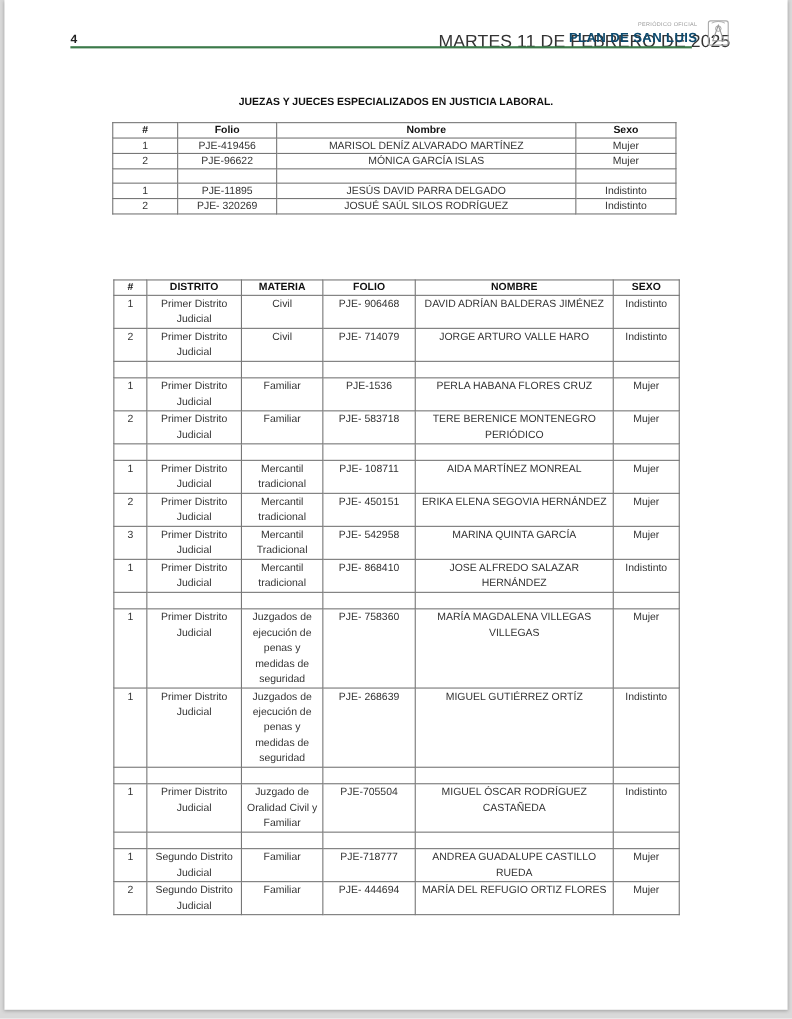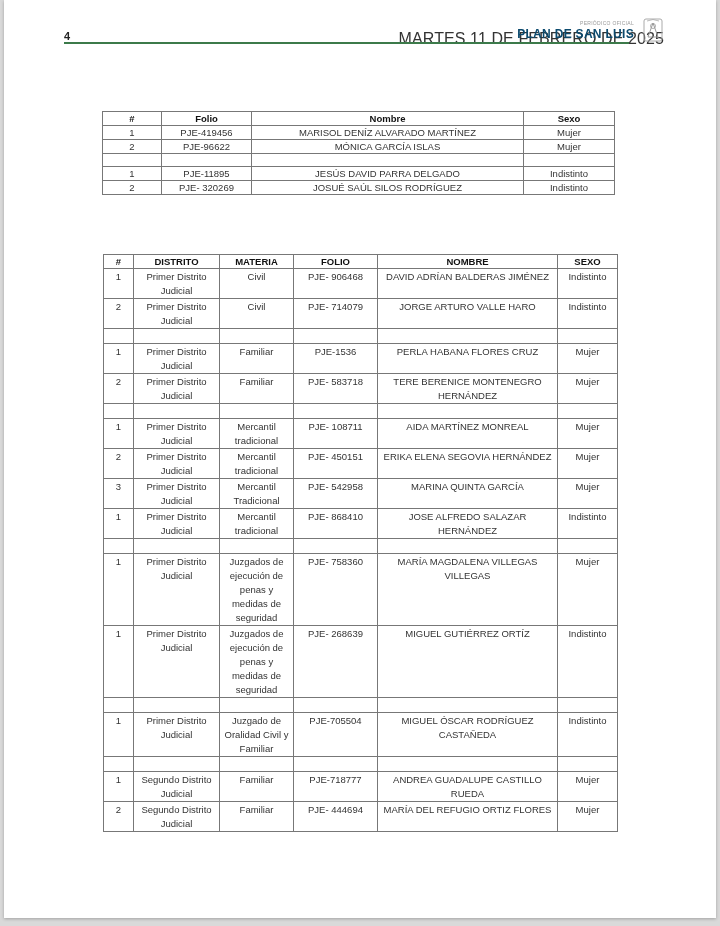--- a/index.html
+++ b/index.html
@@ -47,20 +47,21 @@
     </div>
     <svg class="logo" viewBox="0 0 22 26">
       <rect x="2" y="2" width="18" height="22" rx="2" fill="none" stroke="#aaa" stroke-width="1"></rect>
       <path d="M6 20 L11 6 L16 20 Z" fill="none" stroke="#999" stroke-width="1"></path>
       <circle cx="11" cy="9" r="2.5" fill="none" stroke="#999" stroke-width="0.8"></circle>
       <path d="M5 4 Q11 1 17 4" fill="none" stroke="#aaa" stroke-width="0.8"></path>
     </svg>
   </div>
   <div class="header-rule"></div>
 
+  <div class="title t1">JUEZAS Y JUECES ESPECIALIZADOS EN JUSTICIA LABORAL.</div>
 
   <table class="tbl1">
     <colgroup>
         <col style="width:59px">
         <col style="width:90px">
         <col style="width:272px">
         <col style="width:91px">
       </colgroup>
     <thead>
       <tr>
@@ -155,21 +156,21 @@
           <td>Familiar</td>
           <td>PJE-1536</td>
           <td>PERLA HABANA FLORES CRUZ</td>
           <td>Mujer</td>
         </tr>
         <tr>
           <td>2</td>
           <td>Primer Distrito Judicial</td>
           <td>Familiar</td>
           <td>PJE- 583718</td>
-          <td>TERE BERENICE MONTENEGRO HERNÁNDEZ</td>
+          <td>TERE BERENICE MONTENEGRO PERIÓDICO</td>
           <td>Mujer</td>
         </tr>
         <tr class="spacer">
           <td></td>
           <td></td>
           <td></td>
           <td></td>
           <td></td>
           <td></td>
         </tr>

